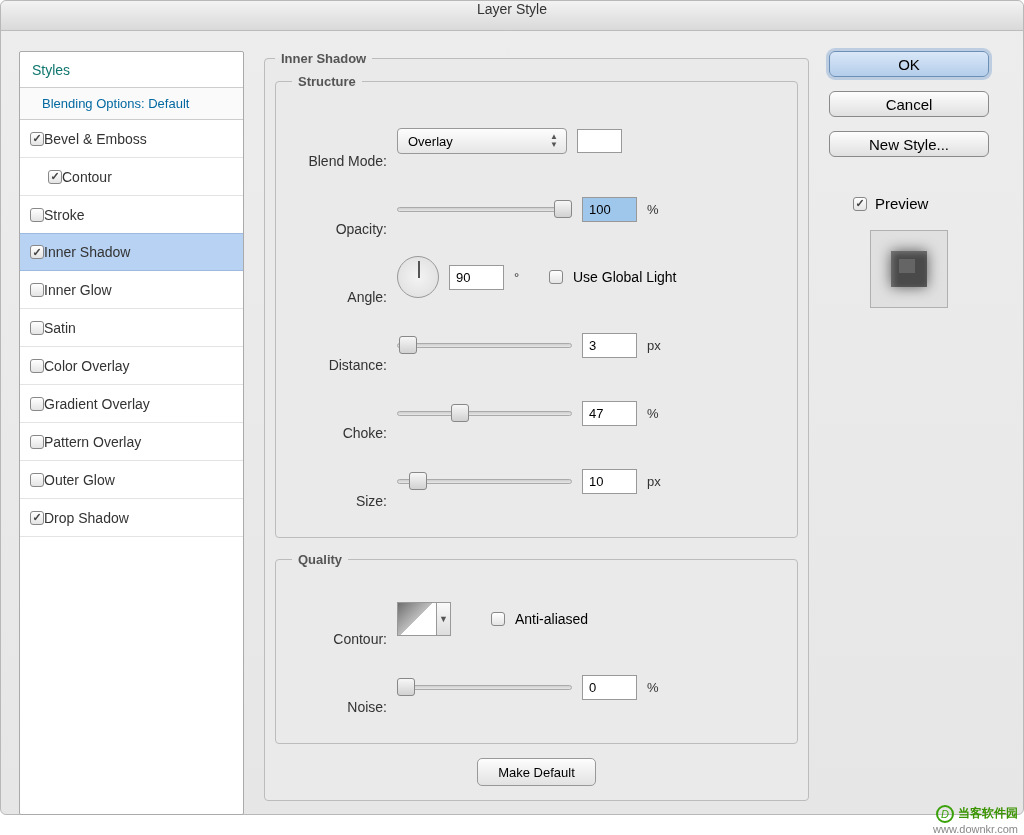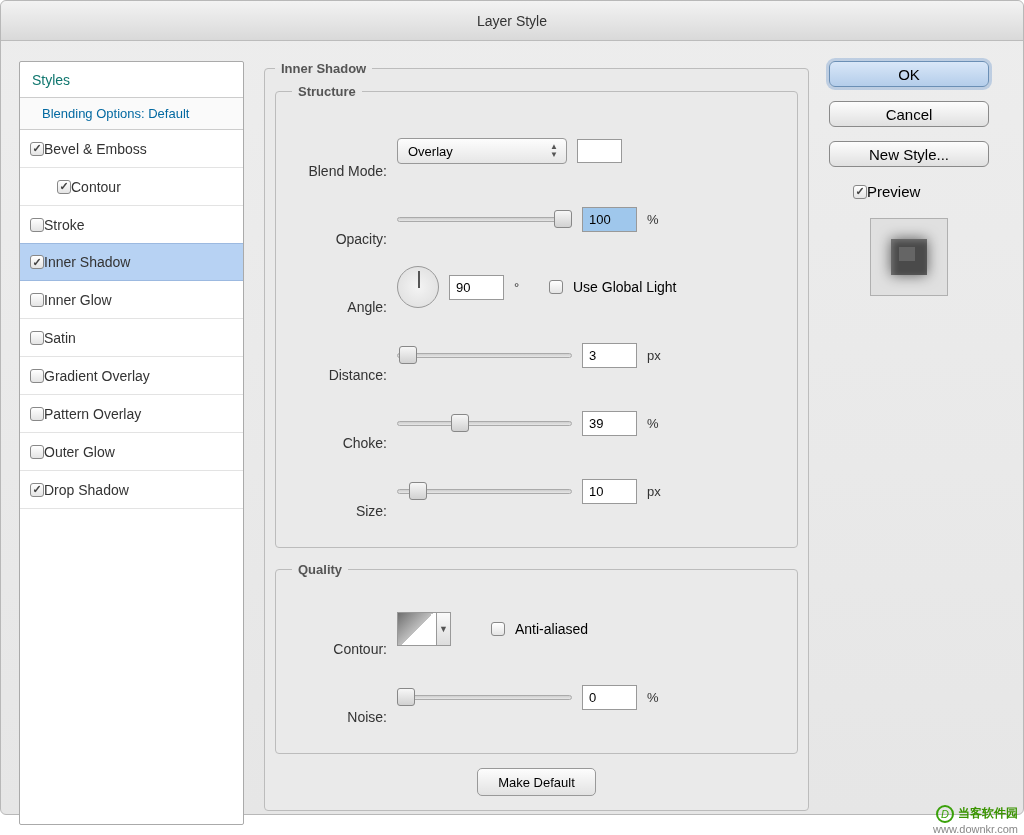--- a/index.html
+++ b/index.html
@@ -1,27 +1,27 @@
 <!DOCTYPE html>
 <html><head>
   <meta charset="utf-8">
   <style>
     * { box-sizing: border-box; margin: 0; padding: 0; font-family: "Helvetica Neue", "Lucida Grande", Arial, sans-serif; }
     body { background: #fff; width: 1024px; height: 835px; overflow: hidden; user-select: none; }
     .window { width: 1024px; height: 815px; background: linear-gradient(#ededed, #e6e6e6); border: 1px solid #b8b8b8; border-radius: 6px; }
-    .titlebar { height: 40px; display: flex; align-items: center; justify-content: center; background: linear-gradient(#f3f3f3, #d9d9d9); border-bottom: 1px solid #bcbcbc; border-radius: 6px 6px 0 0; }
+    .titlebar { height: 30px; display: flex; justify-content: center; background: linear-gradient(#f3f3f3, #d9d9d9); border-bottom: 1px solid #bcbcbc; border-radius: 6px 6px 0 0; }
     .titletext { font-size: 14px; color: #333; }
     .body { display: flex; gap: 20px; padding: 20px 18px; }
 
     
     .styles-panel { width: 225px; border: 1px solid #aaa; background: #fff; border-radius: 2px; }
     .styles-header { height: 36px; display: flex; align-items: center; padding: 0 12px; border-bottom: 1px solid #ccc; font-size: 14px; color: #0f766e; }
     .blending-header { height: 32px; display: flex; align-items: center; padding: 0 22px; border-bottom: 1px solid #ccc; font-size: 13px; color: #0369a1; background: #fafafa; }
     .style-item { height: 38px; display: flex; align-items: center; padding: 0 10px; border-bottom: 1px solid #e3e3e3; font-size: 14px; color: #333; cursor: default; }
-    .style-item.indent { padding-left: 37px; }
+    .style-item.indent { padding-left: 28px; }
     .style-item.selected { background: #b7d2f3; border-top: 1px solid #9cb9e0; border-bottom: 1px solid #9cb9e0; margin-top: -1px; }
     .chk { width: 14px; height: 14px; border: 1px solid #888; border-radius: 3px; background: linear-gradient(#fff,#e4e4e4); display: inline-flex; align-items: center; justify-content: center; font-size: 11px; color: #333; }
     .chk.on::after { content: "✓"; font-weight: bold; color:#444; }
 
     
     .center { flex: 1; max-width: 545px; }
     fieldset { border: 1px solid #bcbcbc; border-radius: 4px; padding: 12px 16px 16px; margin-bottom: 14px; background: #eaeaea; }
     .outerfs { padding: 8px 10px 14px; }
     legend { font-size: 13px; color: #555; padding: 0 6px; font-weight: bold; }
     .row { display: flex; align-items: center; margin: 12px 0; gap: 10px; }
@@ -41,21 +41,21 @@
     .contour-pick { width: 54px; height: 34px; border: 1px solid #999; background: #fff; display:flex; align-items:stretch; position:relative; }
     .contour-pick .grad { flex:1; background: linear-gradient(135deg, #6f6f6f 0%, #bfbfbf 50%, #fff 50%, #fff 100%); }
     .contour-pick .arrow { width:14px; border-left:1px solid #999; display:flex; align-items:center; justify-content:center; font-size:9px; color:#555; background:linear-gradient(#fafafa,#ddd); }
     .btn { height: 28px; padding: 12px 20px; border: 1px solid #999; border-radius: 5px; background: linear-gradient(#fdfdfd,#e2e2e2); font-size: 13px; display:inline-flex; align-items:center; cursor:default; }
     .btnrow { display:flex; gap:26px; justify-content:center; margin-top: 4px; }
 
     
     .rightcol { width: 160px; display:flex; flex-direction:column; gap: 14px; align-items:stretch; padding-top: 0; }
     .bigbtn { height: 26px; border: 1px solid #8a8a8a; border-radius: 6px; background: linear-gradient(#fdfdfd,#e0e0e0); font-size: 15px; display:flex; align-items:center; justify-content:center; cursor:default; }
     .bigbtn.ok { background: linear-gradient(#d9e7f8,#b4cdea); border-color: #6b8fb5; box-shadow: 0 0 0 3px rgba(120,160,210,0.4); font-weight:500; }
-    .previewrow { display:flex; align-items:center; margin-top:2px; font-size:15px;padding-left:24px; }
+    .previewrow { display:flex; align-items:center; gap:8px; margin-top:24px; font-size:15px;padding-left:24px; }
     .preview-swatch { width: 78px; height: 78px; border: 1px solid #b0b0b0; background: #e0e0e0; margin: 4px auto 0; display:flex; align-items:center; justify-content:center; }
     .preview-inner { width: 36px; height: 36px; background: #4a4a4a; box-shadow: inset 2px 2px 6px rgba(255,255,255,.25), 0 0 14px rgba(0,0,0,.6); position:relative; }
     .preview-inner::after { content:""; position:absolute; top:8px; left:8px; width:16px; height:14px; background:rgba(255,255,255,.15); }
 
     .watermark { position:absolute; right:6px; bottom:0; font-size:12px; color:#4aa106; display:flex; flex-direction:column; align-items:flex-end; line-height:1.1; }
     .watermark .cn { color:#3a9400; font-weight:bold; }
     .watermark .url { color:#888; font-size:11px; }
     .wmicon { width:18px; height:18px; border:2px solid #3aa10a; border-radius:50%; display:inline-flex; align-items:center; justify-content:center; color:#3aa10a; font-size:11px; font-style:italic; margin-right:4px; }
     .wmrow { display:flex; align-items:center; }
   </style>
@@ -91,20 +91,24 @@
       <div class="style-item">
         <span class="chk"></span>
         <span>Inner Glow</span>
       </div>
       <div class="style-item">
         <span class="chk"></span>
         <span>Satin</span>
       </div>
       <div class="style-item">
         <span class="chk"></span>
+        <span>Color Overlay</span>
+      </div>
+      <div class="style-item">
+        <span class="chk"></span>
         <span>Gradient Overlay</span>
       </div>
       <div class="style-item">
         <span class="chk"></span>
         <span>Pattern Overlay</span>
       </div>
       <div class="style-item">
         <span class="chk"></span>
         <span>Outer Glow</span>
       </div>
@@ -158,21 +162,21 @@
             <div class="txt">3</div>
             <span class="unit">px</span>
           </div>
 
           <div class="row">
             <span class="lbl">Choke:</span>
             <div class="slider-wrap">
               <div class="slider-track"></div>
                 <div class="slider-thumb" style="left:54px"></div>
             </div>
-            <div class="txt">39</div>
+            <div class="txt">47</div>
             <span class="unit">%</span>
           </div>
 
           <div class="row">
             <span class="lbl">Size:</span>
             <div class="slider-wrap">
               <div class="slider-track"></div>
                 <div class="slider-thumb" style="left:12px"></div>
             </div>
             <div class="txt">10</div>

